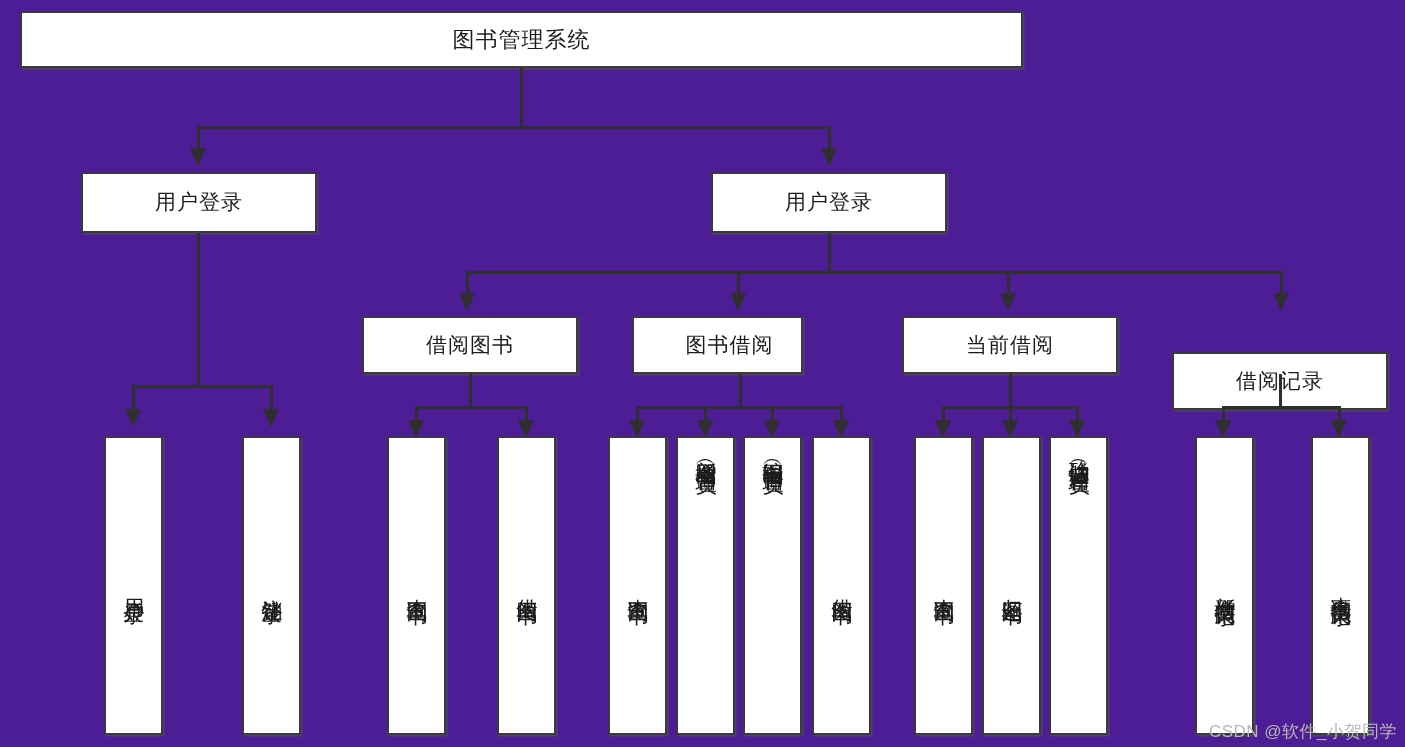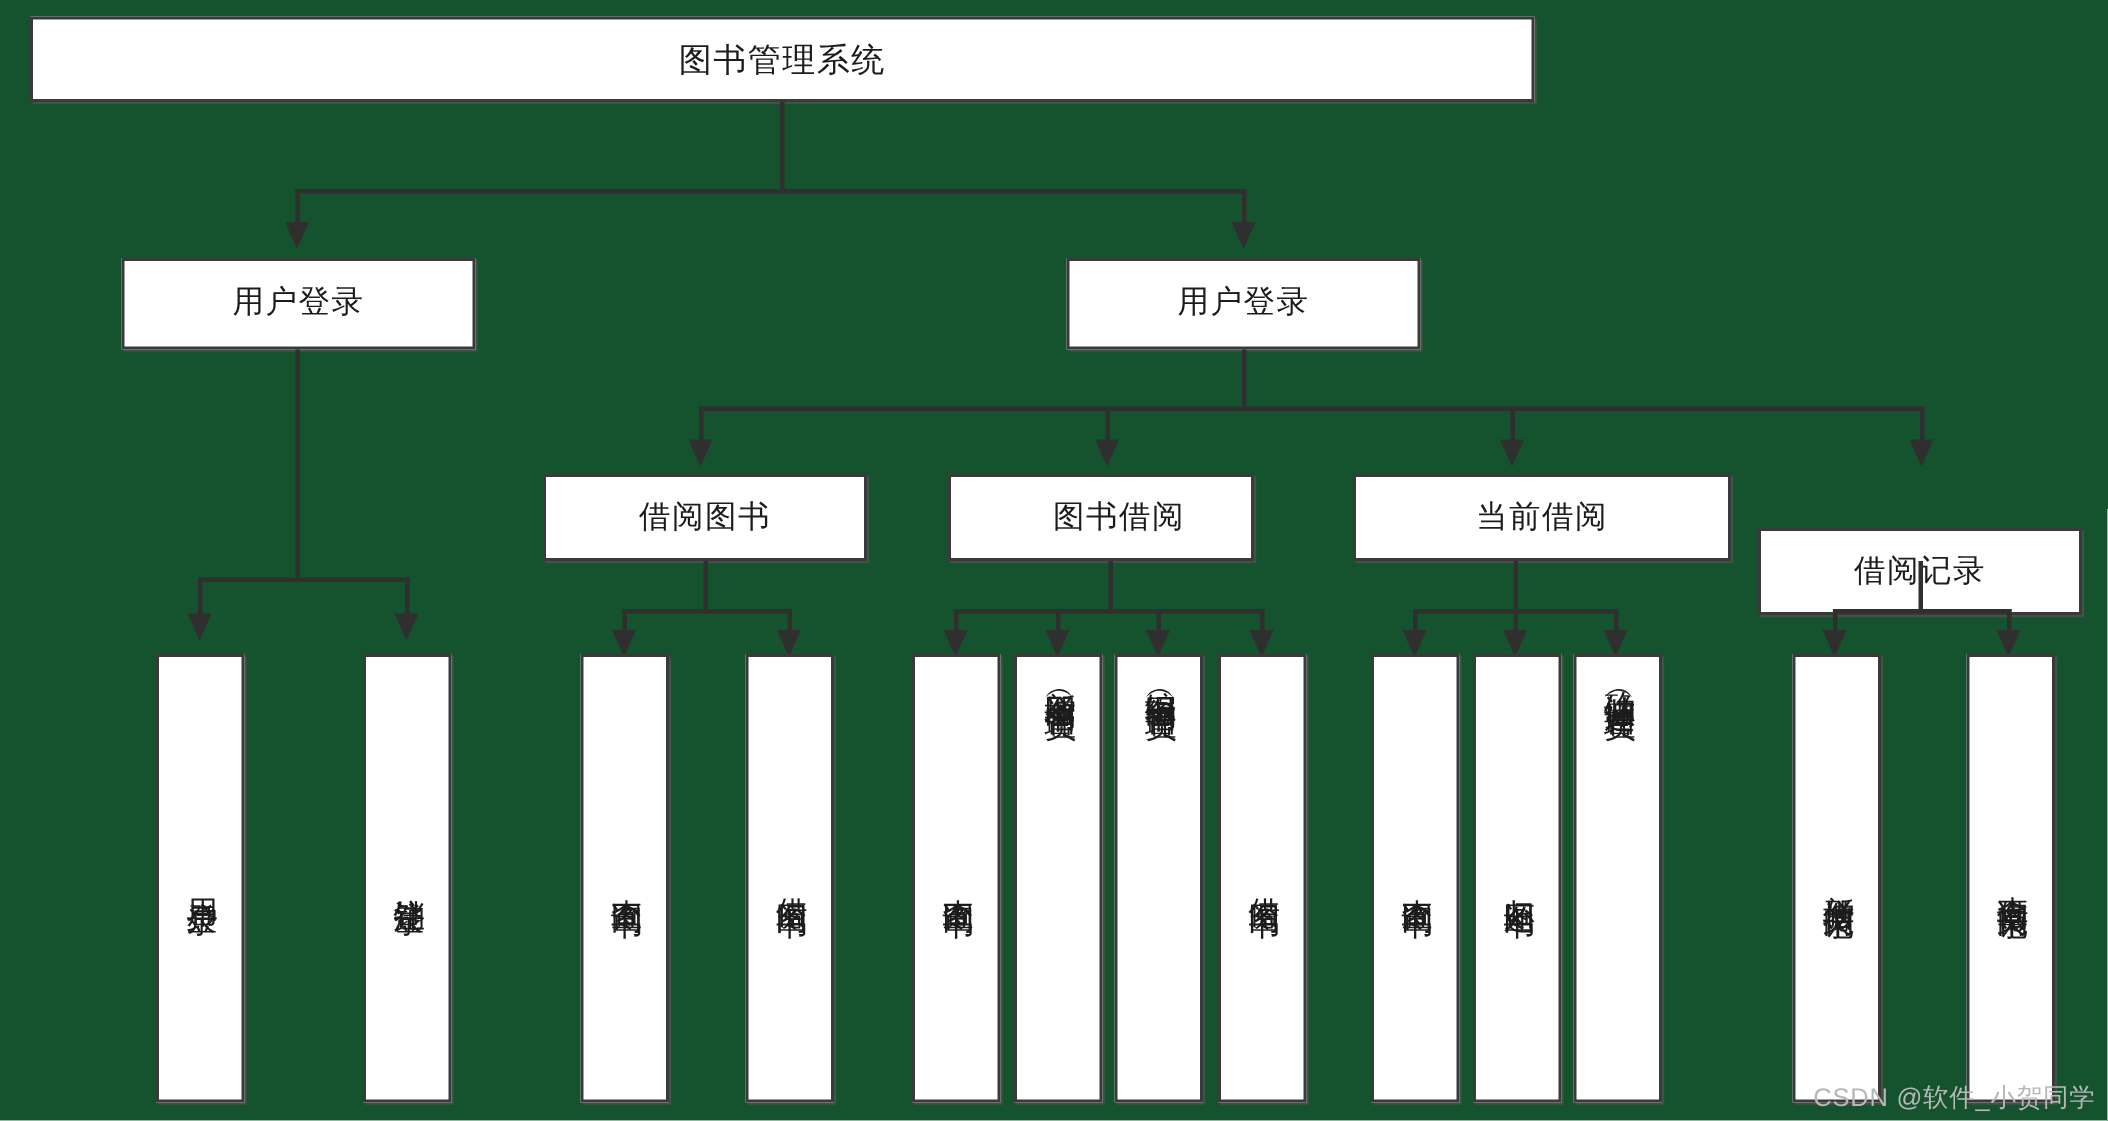--- a/index.html
+++ b/index.html
@@ -9,21 +9,21 @@
     background: #ffffff;
   }
   body {
     font-family: "Liberation Sans", "DejaVu Sans", sans-serif;
     color: #1a1a1a;
   }
   #canvas {
     position: relative;
     width: 1405px;
     height: 747px;
-    background: #14532d;
+    background: #4c1d95;
     overflow: hidden;
   }
   
   .node {
     position: absolute;
     box-sizing: border-box;
     background: #ffffff;
     border: 2px solid #3a3a3a;
     box-shadow: 1.5px 1.5px 0 rgba(90,90,90,0.55);
     display: flex;
@@ -131,25 +131,25 @@
   <div class="vline" style="left:1007px; top:271px; width:3px; height:24px;"></div>
   <div class="arrow" style="left:1000px; top:293px;"></div>
 
   <div class="vline" style="left:1280px; top:271px; width:3px; height:24px;"></div>
   <div class="arrow" style="left:1273px; top:293px;"></div>
 
   <div class="node" style="left:362px; top:316px; width:216px; height:58px;">
     <span class="label">借阅图书</span>
   </div>
 
-  <div class="node" style="left:632px; top:316px; width:204px; height:58px;padding-left:24px;">
+  <div class="node" style="left:632px; top:316px; width:171px; height:58px;padding-left:24px;">
     <span class="label">图书借阅</span>
   </div>
 
-  <div class="node" style="left:902px; top:316px; width:252px; height:58px;">
+  <div class="node" style="left:902px; top:316px; width:216px; height:58px;">
     <span class="label">当前借阅</span>
   </div>
 
   <div class="node" style="left:1172px; top:316px; width:216px; height:58px;margin-top:36px;">
     <span class="label">借阅记录</span>
   </div>
 
   <div class="vline" style="left:469px; top:374px; width:3px; height:32px;"></div>
   <div class="hline" style="left:415px; top:406px; width:113px; height:3px;"></div>
   <div class="vline" style="left:415px; top:406px; width:3px; height:16px;"></div>

